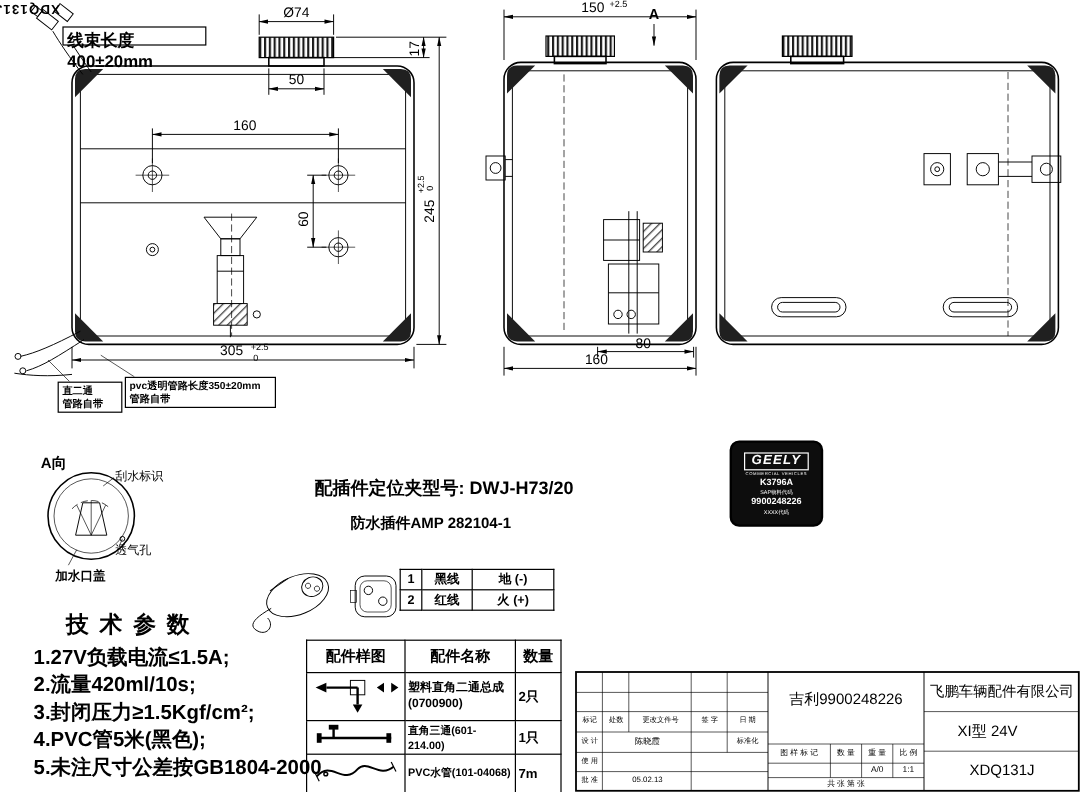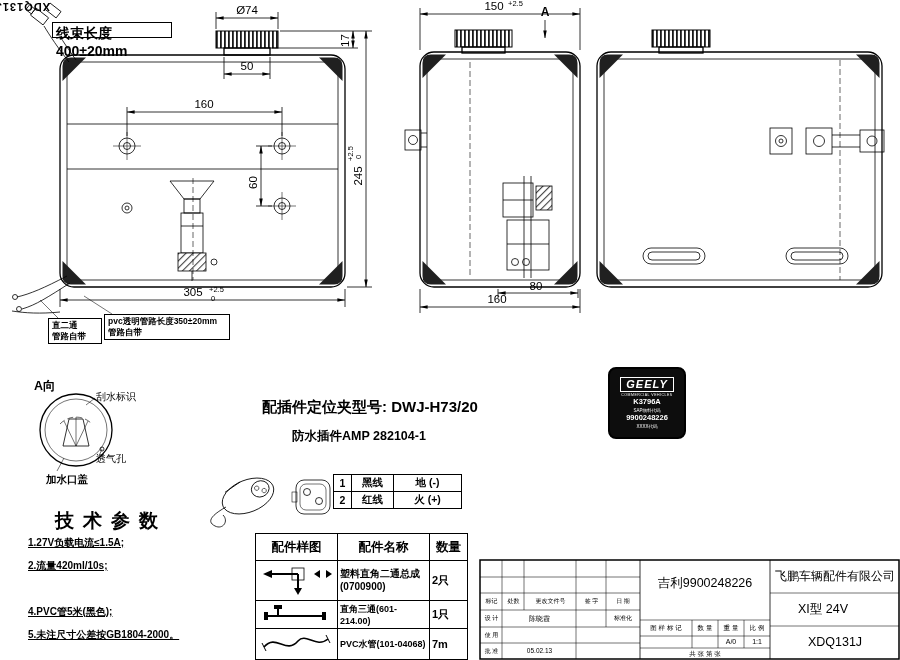--- a/index.html
+++ b/index.html
@@ -17,21 +17,21 @@
   .dimb { font-size:12px; font-weight:bold; }
   .tol { font-size:7.5px; }
   .slbl { font-size:10px; }
   .slblb { font-size:10.5px; font-weight:bold; }
   .svt { font-size:12.5px; font-weight:bold; }
   .callout { position:absolute; border:1px solid #000; background:#fff; font-size:8.5px;
     font-weight:bold; line-height:1.3; padding:1px 3px; white-space:pre-line; }
   .rotcode { position:absolute; left:2px; top:0; width:48px; height:13px; font-size:11px;
     font-weight:bold; letter-spacing:1px; transform:rotate(180deg); }
   .tp-title { position:absolute; left:55px; top:508px; font-size:19px; font-weight:bold; letter-spacing:9px; }
-  .tp-item { position:absolute; left:28px; font-size:10px; font-weight:bold; white-space:nowrap;text-decoration:underline; }
+  .tp-item { position:absolute; left:28px; font-size:17px; font-weight:bold; white-space:nowrap; }
   .conn-title { position:absolute; left:262px; top:398px; font-size:15px; font-weight:bold; }
   .plug-title { position:absolute; left:292px; top:428px; font-size:12.5px; font-weight:bold; }
   table { border-collapse:collapse; }
   .pintbl { position:absolute; left:333px; top:474px; }
   .pintbl td { border:1px solid #000; font-size:10.5px; font-weight:bold; text-align:center;
     height:17px; padding:0 3px; }
   .partstbl { position:absolute; left:255px; top:533px; }
   .partstbl td, .partstbl th { border:1.2px solid #000; vertical-align:middle; padding:0 2px; }
   .partstbl th { font-size:12.5px; font-weight:bold; height:27px; }
   .pt-name { font-size:10px; font-weight:bold; white-space:pre-line; line-height:1.25; }
@@ -324,20 +324,21 @@
 
 <div class="callout" style="left:52px; top:22px; width:120px; height:16px; font-size:14px;">线束长度400±20mm</div>
 <div class="callout" style="left:48px; top:318px; width:54px; height:26px;">直二通
 管路自带</div>
 <div class="callout" style="left:104px; top:314px; width:126px; height:26px;">pvc透明管路长度350±20mm
 管路自带</div>
 
 <div class="tp-title">技术参数</div>
 <div class="tp-item" style="top:536px;">1.27V负载电流≤1.5A;</div>
 <div class="tp-item" style="top:559px;">2.流量420ml/10s;</div>
+<div class="tp-item" style="top:582px;">3.封闭压力≥1.5Kgf/cm²;</div>
 <div class="tp-item" style="top:605px;">4.PVC管5米(黑色);</div>
 <div class="tp-item" style="top:628px;">5.未注尺寸公差按GB1804-2000。</div>
 
 <div class="conn-title">配插件定位夹型号: DWJ-H73/20</div>
 <div class="plug-title">防水插件AMP 282104-1</div>
 
 <table class="pintbl">
   <tbody>
         <tr>
     <td style="width:18px;">1</td>

